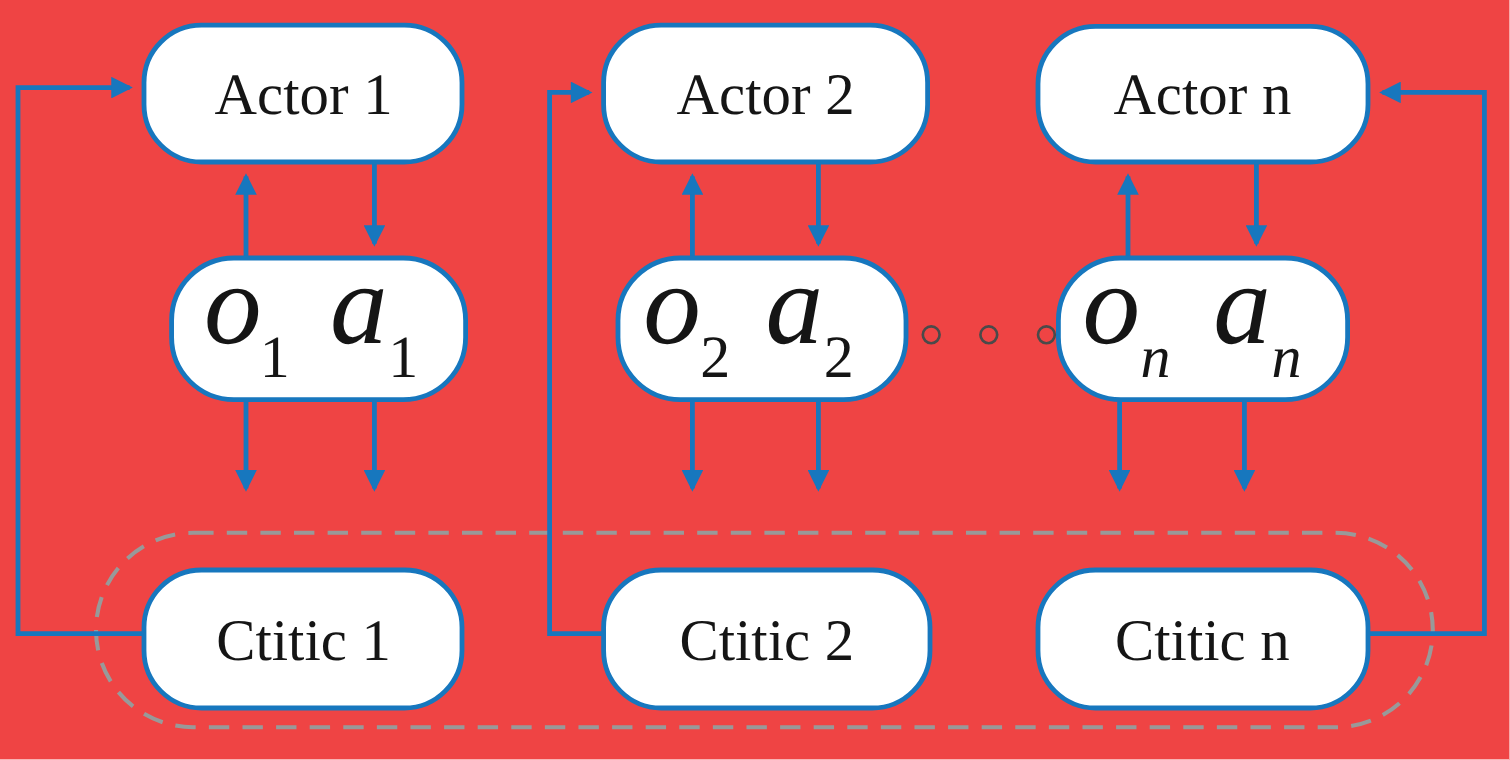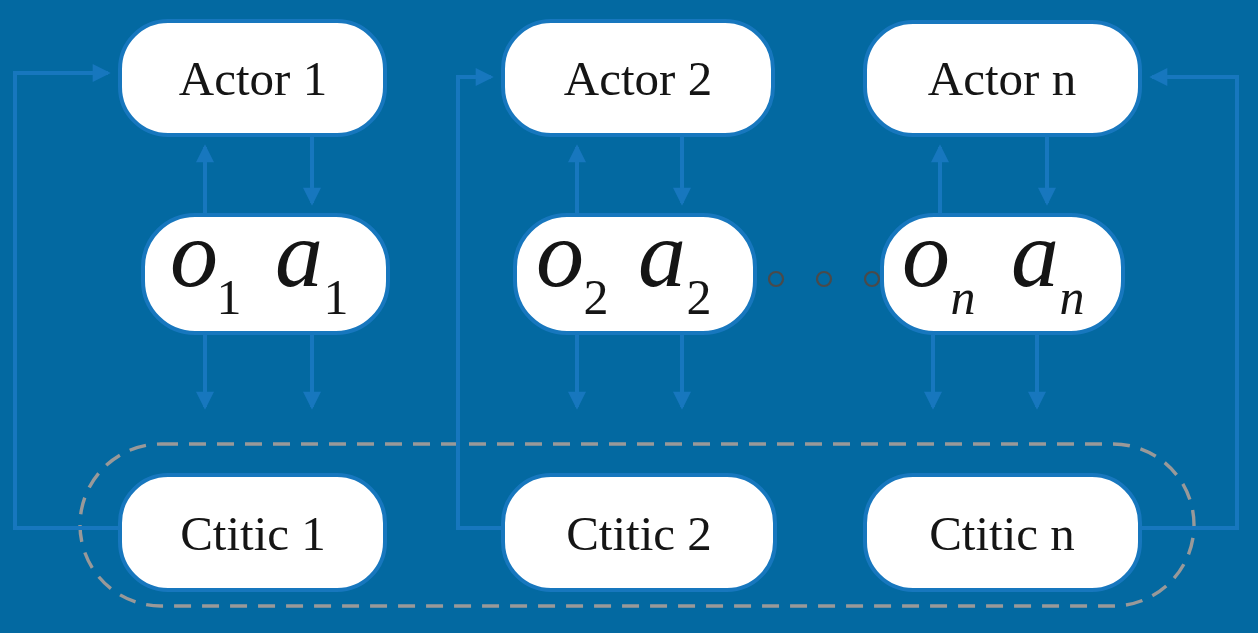--- a/index.html
+++ b/index.html
@@ -4,21 +4,21 @@
 <style>
   html, body {
     margin: 0;
     padding: 0;
     background: #ffffff;
   }
   .stage {
     position: relative;
     width: 1258px;
     height: 633px;
-    background: #0369a1;
+    background: #ef4444;
     overflow: hidden;
   }
   svg { display: block; }
 
   .box {
     fill: #ffffff;
     stroke: #1777be;
     stroke-width: 4;
   }
   .flow {

